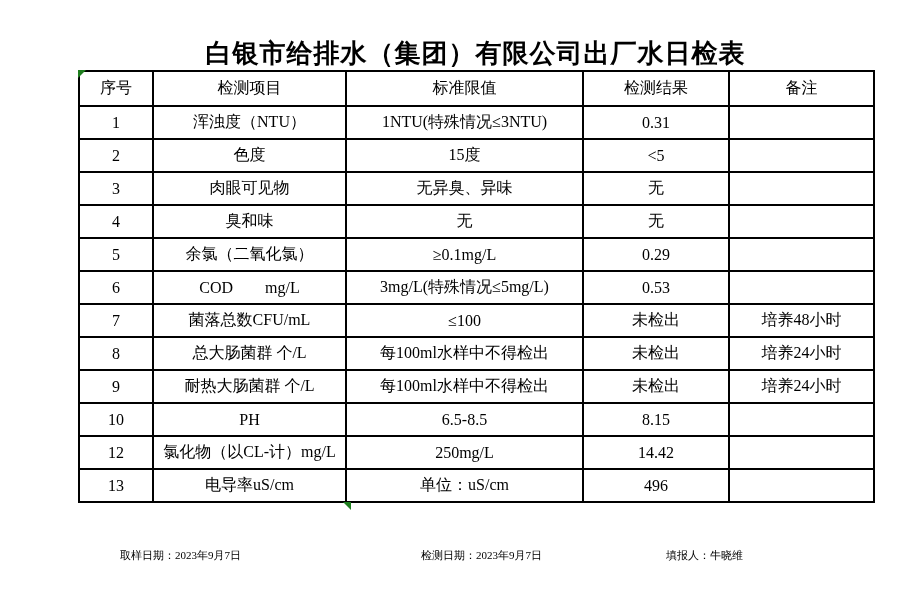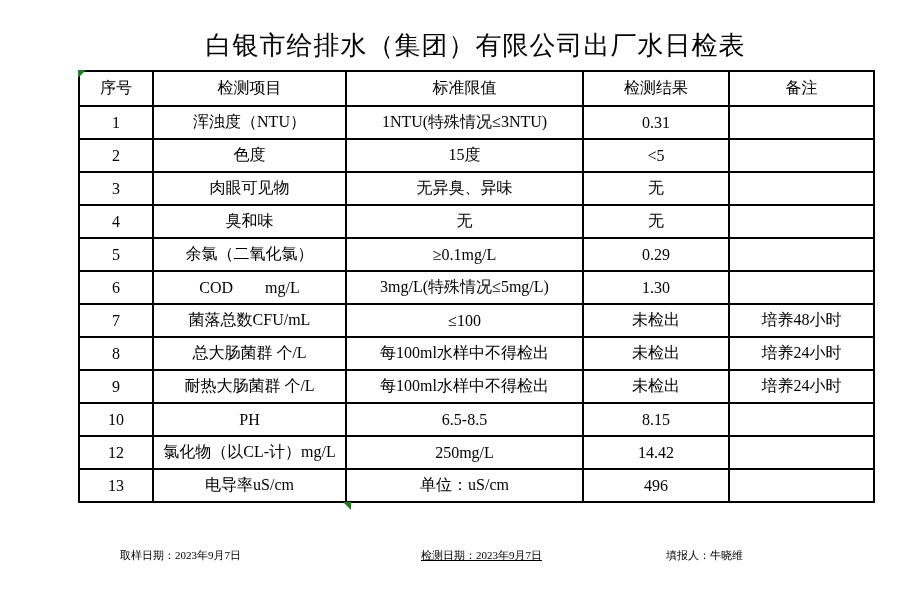--- a/index.html
+++ b/index.html
@@ -11,24 +11,24 @@
   *{box-sizing:border-box;margin:0;padding:0;}
   html,body{width:903px;height:616px;overflow:hidden;}
   body{
     background:var(--bg);
     color:var(--text-color);
     font-family:"Liberation Serif","DejaVu Serif",serif;
   }
   .page{position:relative;width:903px;height:616px;}
   .page-title{
     position:absolute;
-    left:78px;top:28px;width:795px;
+    left:78px;top:36px;width:795px;
     text-align:center;
     font-size:26px;
-    font-weight:normal;
+    font-weight:bold;
     letter-spacing:1px;
     white-space:nowrap;
   }
   .table-wrap{
     position:absolute;
     left:78px;top:70px;
     width:795px;
   }
   table.report{
     border-collapse:collapse;
@@ -65,21 +65,21 @@
   }
   .footer{
     position:absolute;
     left:78px;top:540px;
     width:795px;height:30px;
     font-size:11px;
     line-height:30px;
     white-space:nowrap;
   }
   .footer .sample{position:absolute;left:42px;}
-  .footer .test{position:absolute;left:343px;text-decoration:underline;}
+  .footer .test{position:absolute;left:343px;}
   .footer .reporter{position:absolute;left:588px;}
 </style>
 </head>
 <body>
 
 <div class="page">
 
   <div class="page-title">白银市给排水（集团）有限公司出厂水日检表</div>
 
   <div class="table-wrap">
@@ -134,21 +134,21 @@
       <td>5</td>
       <td>余氯（二氧化氯）</td>
       <td>≥0.1mg/L</td>
       <td>0.29</td>
       <td></td>
     </tr>
           <tr>
       <td>6</td>
       <td>COD        mg/L</td>
       <td>3mg/L(特殊情况≤5mg/L)</td>
-      <td>1.30</td>
+      <td>0.53</td>
       <td></td>
     </tr>
           <tr>
       <td>7</td>
       <td>菌落总数CFU/mL</td>
       <td>≤100</td>
       <td>未检出</td>
       <td>培养48小时</td>
     </tr>
           <tr>

